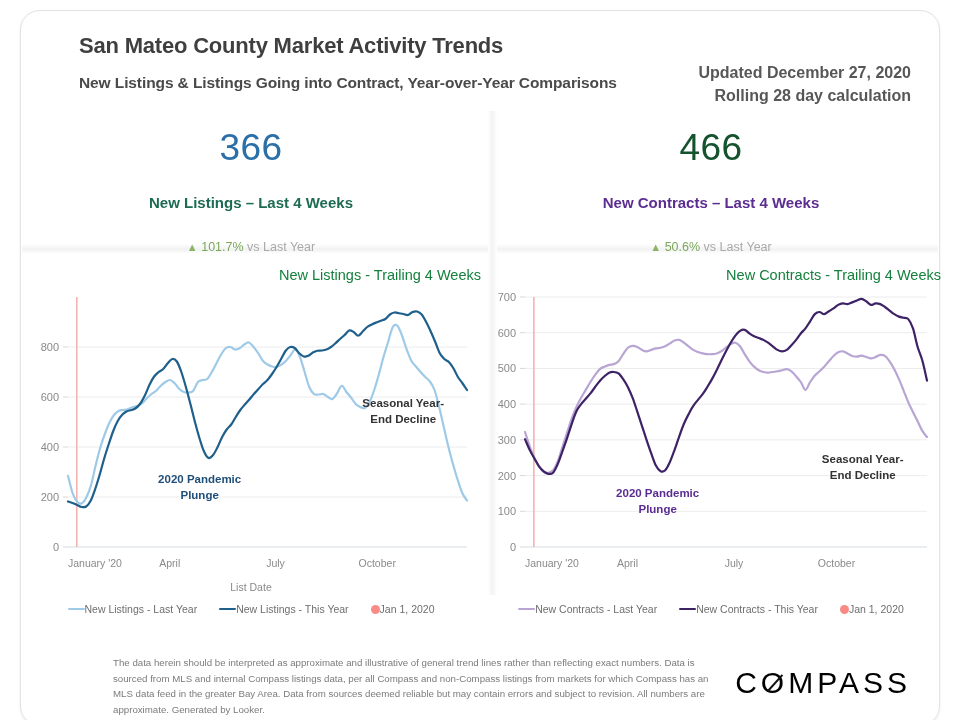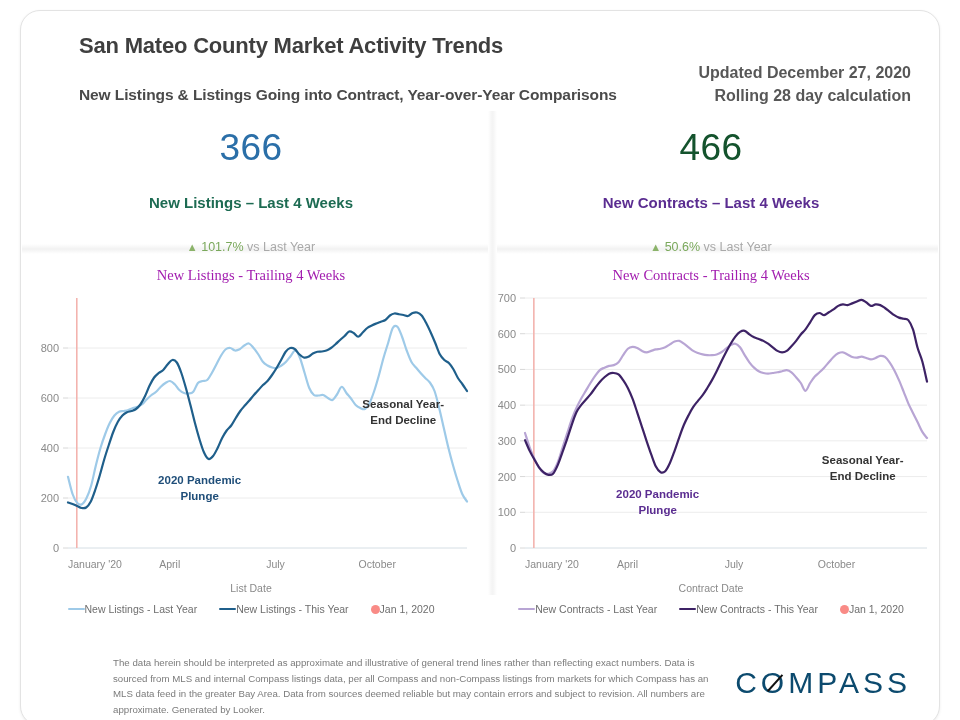--- a/index.html
+++ b/index.html
@@ -27,21 +27,21 @@
 
   
   .hdr-title {
     position: absolute; left: 58px; top: 22px;
     font-size: 22px; font-weight: bold;
     color: #3f3f3f; letter-spacing: -0.2px;
   }
   .hdr-sub {
     position: absolute; left: 58px; top: 63px;
     font-size: 15.5px; font-weight: bold;
-    color: #4a4a4a; letter-spacing: -0.1px; margin-top: 12px;
+    color: #4a4a4a; letter-spacing: -0.1px;
   }
   .hdr-meta {
     position: absolute; right: 28px; top: 50px;
     text-align: right;
     font-size: 16px; font-weight: bold;
     color: #575757; line-height: 1.45;
   }
 
   
   .div-h {
@@ -73,24 +73,23 @@
   }
   .kpi-delta .tri { color: #8bb36a; font-size: 11px; }
   .kpi-delta .pct { color: #7aa85b; }
   .kpi-delta .vs  { color: #a9a9a9; }
 
   
   .chart-block { position: absolute; top: 248px; width: 460px; height: 360px; }
   .chart-block.left  { left: 0px; }
   .chart-block.right { left: 460px; }
   .chart-title {
-    text-align: center;
-    font-size: 14.5px; color: #a21caf;
+    text-align: right;
+    font-size: 14.5px; color: #15803d;
     margin-top: 8px;
-    font-family: Liberation Serif, serif;
   }
   .chart-svg { display: block; }
   .axis-label {
     text-align: center; font-size: 10.5px; color: #8a8a8a;
     margin-top: -14px;
   }
   .legend {
     position: absolute; top: 592px; width: 460px;
     display: flex; justify-content: center; align-items: center; gap: 22px;
     font-size: 10.5px; color: #6e6e6e;
@@ -106,21 +105,21 @@
     position: absolute; left: 0; right: 0; top: 618px;
     text-align: center;
     font-size: 12.5px; font-weight: bold; color: #3a3a3a;
   }
   .foot-body {
     position: absolute; left: 92px; top: 644px; width: 600px;
     font-size: 9.7px; color: #7b7b7b; line-height: 1.62;
   }
   .logo {
     position: absolute; right: 28px; top: 655px;
-    font-size: 30px; letter-spacing: 4px; color: #0c4a6e;
+    font-size: 30px; letter-spacing: 4px; color: #000000;
     font-family: "Liberation Sans", sans-serif; font-weight: normal;
   }
   .logo .slash-o {
     position: relative; display: inline-block;
   }
   .logo .slash-o::after {
     content: ""; position: absolute;
     left: 50%; top: 50%;
     width: 22px; height: 1.8px; background: #111111;
     transform: translate(-50%,-50%) rotate(-48deg);
@@ -229,21 +228,20 @@
           <text x="355.55" y="284" text-anchor="middle" font-size="10.5" fill="#8a8a8a" font-family="&quot;Liberation Sans&quot;, sans-serif">October</text>
           <line x1="44" y1="264" x2="446" y2="264" stroke="#dfe8ee" stroke-width="1"></line>
           <line x1="52.844" y1="14" x2="52.844" y2="264" stroke="#f3b3ae" stroke-width="1.6"></line>
           <path d="M 44.00 149.00 C 44.78 151.38 47.12 159.00 48.67 163.29 C 50.23 167.57 51.79 171.32 53.35 174.71 C 54.91 178.11 56.47 181.26 58.02 183.64 C 59.58 186.02 61.14 187.99 62.70 189.00 C 64.26 190.01 65.81 190.01 67.37 189.71 C 68.93 189.42 70.49 189.12 72.05 187.21 C 73.60 185.31 75.16 182.15 76.72 178.29 C 78.28 174.42 79.84 168.76 81.40 164.00 C 82.95 159.24 84.51 154.48 86.07 149.71 C 87.63 144.95 89.19 139.71 90.74 135.43 C 92.30 131.14 93.86 127.45 95.42 124.00 C 96.98 120.55 98.53 117.57 100.09 114.71 C 101.65 111.86 103.21 109.48 104.77 106.86 C 106.33 104.24 107.88 101.50 109.44 99.00 C 111.00 96.50 112.56 94.00 114.12 91.86 C 115.67 89.71 117.23 87.51 118.79 86.14 C 120.35 84.77 121.91 84.36 123.47 83.64 C 125.02 82.93 126.58 82.27 128.14 81.86 C 129.70 81.44 131.26 81.74 132.81 81.14 C 134.37 80.55 135.93 79.95 137.49 78.29 C 139.05 76.62 140.60 73.40 142.16 71.14 C 143.72 68.88 145.28 66.08 146.84 64.71 C 148.40 63.35 149.95 63.05 151.51 62.93 C 153.07 62.81 154.63 63.35 156.19 64.00 C 157.74 64.65 159.30 66.14 160.86 66.86 C 162.42 67.57 163.98 68.29 165.53 68.29 C 167.09 68.29 168.65 67.33 170.21 66.86 C 171.77 66.38 173.33 65.79 174.88 65.43 C 176.44 65.07 178.00 65.07 179.56 64.71 C 181.12 64.36 182.67 64.00 184.23 63.29 C 185.79 62.57 187.35 61.38 188.91 60.43 C 190.47 59.48 192.02 58.17 193.58 57.57 C 195.14 56.98 196.70 56.50 198.26 56.86 C 199.81 57.21 201.37 58.64 202.93 59.71 C 204.49 60.79 206.05 62.10 207.60 63.29 C 209.16 64.48 210.72 65.90 212.28 66.86 C 213.84 67.81 215.40 68.40 216.95 69.00 C 218.51 69.60 220.07 70.07 221.63 70.43 C 223.19 70.79 224.74 71.02 226.30 71.14 C 227.86 71.26 229.42 71.26 230.98 71.14 C 232.53 71.02 234.09 70.90 235.65 70.43 C 237.21 69.95 238.77 69.24 240.33 68.29 C 241.88 67.33 243.44 65.90 245.00 64.71 C 246.56 63.52 248.12 61.98 249.67 61.14 C 251.23 60.31 252.79 59.36 254.35 59.71 C 255.91 60.07 257.47 61.38 259.02 63.29 C 260.58 65.19 262.14 68.64 263.70 71.14 C 265.26 73.64 266.81 76.20 268.37 78.29 C 269.93 80.37 271.49 82.15 273.05 83.64 C 274.60 85.13 276.16 86.32 277.72 87.21 C 279.28 88.11 280.84 88.58 282.40 89.00 C 283.95 89.42 285.51 89.71 287.07 89.71 C 288.63 89.71 290.19 89.24 291.74 89.00 C 293.30 88.76 294.86 88.58 296.42 88.29 C 297.98 87.99 299.53 87.57 301.09 87.21 C 302.65 86.86 304.21 85.96 305.77 86.14 C 307.33 86.32 308.88 87.10 310.44 88.29 C 312.00 89.48 313.56 91.50 315.12 93.29 C 316.67 95.07 318.23 96.74 319.79 99.00 C 321.35 101.26 322.91 106.86 324.47 106.86 C 326.02 106.86 327.58 101.38 329.14 99.00 C 330.70 96.62 332.26 94.36 333.81 92.57 C 335.37 90.79 336.93 89.77 338.49 88.29 C 340.05 86.80 341.60 85.31 343.16 83.64 C 344.72 81.98 346.28 80.07 347.84 78.29 C 349.40 76.50 350.95 74.42 352.51 72.93 C 354.07 71.44 355.63 70.13 357.19 69.36 C 358.74 68.58 360.30 68.11 361.86 68.29 C 363.42 68.46 364.98 69.65 366.53 70.43 C 368.09 71.20 369.65 72.39 371.21 72.93 C 372.77 73.46 374.33 73.70 375.88 73.64 C 377.44 73.58 379.00 72.51 380.56 72.57 C 382.12 72.63 383.67 73.52 385.23 74.00 C 386.79 74.48 388.35 75.43 389.91 75.43 C 391.47 75.43 393.02 74.60 394.58 74.00 C 396.14 73.40 397.70 72.04 399.26 71.86 C 400.81 71.68 402.37 71.86 403.93 72.93 C 405.49 74.00 407.05 76.08 408.60 78.29 C 410.16 80.49 411.72 83.17 413.28 86.14 C 414.84 89.12 416.40 92.57 417.95 96.14 C 419.51 99.71 421.07 103.70 422.63 107.57 C 424.19 111.44 425.74 115.79 427.30 119.36 C 428.86 122.93 430.42 125.85 431.98 129.00 C 433.53 132.15 435.09 135.13 436.65 138.29 C 438.21 141.44 439.77 145.31 441.33 147.93 C 442.88 150.55 445.22 152.99 446.00 154.00" fill="none" stroke="#b8a5d4" stroke-width="2.2" stroke-linecap="round" stroke-linejoin="round"></path>
           <path d="M 44.00 156.14 C 44.78 157.93 47.12 163.64 48.67 166.86 C 50.23 170.07 51.79 172.69 53.35 175.43 C 54.91 178.17 56.47 181.14 58.02 183.29 C 59.58 185.43 61.14 187.04 62.70 188.29 C 64.26 189.54 65.81 190.55 67.37 190.79 C 68.93 191.02 70.49 191.32 72.05 189.71 C 73.60 188.11 75.16 184.71 76.72 181.14 C 78.28 177.57 79.84 172.63 81.40 168.29 C 82.95 163.94 84.51 159.65 86.07 155.07 C 87.63 150.49 89.19 145.25 90.74 140.79 C 92.30 136.32 93.86 131.56 95.42 128.29 C 96.98 125.01 98.53 123.23 100.09 121.14 C 101.65 119.06 103.21 117.57 104.77 115.79 C 106.33 114.00 107.88 112.39 109.44 110.43 C 111.00 108.46 112.56 106.08 114.12 104.00 C 115.67 101.92 117.23 99.71 118.79 97.93 C 120.35 96.14 121.91 94.65 123.47 93.29 C 125.02 91.92 126.58 90.43 128.14 89.71 C 129.70 89.00 131.26 88.88 132.81 89.00 C 134.37 89.12 135.93 89.24 137.49 90.43 C 139.05 91.62 140.60 93.88 142.16 96.14 C 143.72 98.40 145.28 100.90 146.84 104.00 C 148.40 107.10 149.95 110.67 151.51 114.71 C 153.07 118.76 154.63 123.64 156.19 128.29 C 157.74 132.93 159.30 137.81 160.86 142.57 C 162.42 147.33 163.98 152.21 165.53 156.86 C 167.09 161.50 168.65 166.14 170.21 170.43 C 171.77 174.71 173.33 179.60 174.88 182.57 C 176.44 185.55 178.00 187.51 179.56 188.29 C 181.12 189.06 182.67 188.76 184.23 187.21 C 185.79 185.67 187.35 182.39 188.91 179.00 C 190.47 175.61 192.02 171.14 193.58 166.86 C 195.14 162.57 196.70 157.63 198.26 153.29 C 199.81 148.94 201.37 144.48 202.93 140.79 C 204.49 137.10 206.05 134.12 207.60 131.14 C 209.16 128.17 210.72 125.31 212.28 122.93 C 213.84 120.55 215.40 118.82 216.95 116.86 C 218.51 114.89 220.07 113.29 221.63 111.14 C 223.19 109.00 224.74 106.50 226.30 104.00 C 227.86 101.50 229.42 98.94 230.98 96.14 C 232.53 93.35 234.09 90.31 235.65 87.21 C 237.21 84.12 238.77 80.73 240.33 77.57 C 241.88 74.42 243.44 71.26 245.00 68.29 C 246.56 65.31 248.12 62.33 249.67 59.71 C 251.23 57.10 252.79 54.54 254.35 52.57 C 255.91 50.61 257.47 48.88 259.02 47.93 C 260.58 46.98 262.14 46.44 263.70 46.86 C 265.26 47.27 266.81 49.36 268.37 50.43 C 269.93 51.50 271.49 52.51 273.05 53.29 C 274.60 54.06 276.16 54.48 277.72 55.07 C 279.28 55.67 280.84 56.08 282.40 56.86 C 283.95 57.63 285.51 58.64 287.07 59.71 C 288.63 60.79 290.19 62.10 291.74 63.29 C 293.30 64.48 294.86 66.02 296.42 66.86 C 297.98 67.69 299.53 68.29 301.09 68.29 C 302.65 68.29 304.21 67.87 305.77 66.86 C 307.33 65.85 308.88 63.88 310.44 62.21 C 312.00 60.55 313.56 58.82 315.12 56.86 C 316.67 54.89 318.23 52.33 319.79 50.43 C 321.35 48.52 322.91 47.45 324.47 45.43 C 326.02 43.40 327.58 40.67 329.14 38.29 C 330.70 35.90 332.26 32.69 333.81 31.14 C 335.37 29.60 336.93 29.00 338.49 29.00 C 340.05 29.00 341.60 31.26 343.16 31.14 C 344.72 31.02 346.28 29.24 347.84 28.29 C 349.40 27.33 350.95 26.50 352.51 25.43 C 354.07 24.36 355.63 22.69 357.19 21.86 C 358.74 21.02 360.30 20.55 361.86 20.43 C 363.42 20.31 364.98 21.32 366.53 21.14 C 368.09 20.96 369.65 19.95 371.21 19.36 C 372.77 18.76 374.33 18.17 375.88 17.57 C 377.44 16.98 379.00 15.67 380.56 15.79 C 382.12 15.90 383.67 17.27 385.23 18.29 C 386.79 19.30 388.35 21.50 389.91 21.86 C 391.47 22.21 393.02 20.55 394.58 20.43 C 396.14 20.31 397.70 20.55 399.26 21.14 C 400.81 21.74 402.37 22.93 403.93 24.00 C 405.49 25.07 407.05 26.38 408.60 27.57 C 410.16 28.76 411.72 30.13 413.28 31.14 C 414.84 32.15 416.40 33.05 417.95 33.64 C 419.51 34.24 421.07 34.30 422.63 34.71 C 424.19 35.13 425.74 34.36 427.30 36.14 C 428.86 37.93 430.42 40.79 431.98 45.43 C 433.53 50.07 435.09 58.64 436.65 64.00 C 438.21 69.36 439.77 71.98 441.33 77.57 C 442.88 83.17 445.22 94.24 446.00 97.57" fill="none" stroke="#3d2265" stroke-width="2.2" stroke-linecap="round" stroke-linejoin="round"></path>
           <text x="176.66" y="214" text-anchor="middle" font-size="11.5" font-weight="bold" fill="#5b2d91" font-family="&quot;Liberation Sans&quot;, sans-serif">2020 Pandemic</text>
           <text x="176.66" y="230" text-anchor="middle" font-size="11.5" font-weight="bold" fill="#5b2d91" font-family="&quot;Liberation Sans&quot;, sans-serif">Plunge</text>
           <text x="381.68" y="180.07142857142858" text-anchor="middle" font-size="11.5" font-weight="bold" fill="#333333" font-family="&quot;Liberation Sans&quot;, sans-serif">Seasonal  Year-</text>
           <text x="381.68" y="196.07142857142858" text-anchor="middle" font-size="11.5" font-weight="bold" fill="#333333" font-family="&quot;Liberation Sans&quot;, sans-serif">End Decline</text>
         </svg>
-      <div class="axis-label">Contract Date</div>
     </div>
 
     <div class="legend left" id="legend-0">
         <div class="legend-item">
           <span class="lg-line" style="background: rgb(158, 202, 232);"></span>
           <span>New Listings - Last Year</span>
         </div>
         <div class="legend-item">
           <span class="lg-line" style="background: rgb(31, 95, 139);"></span>
           <span>New Listings - This Year</span>

